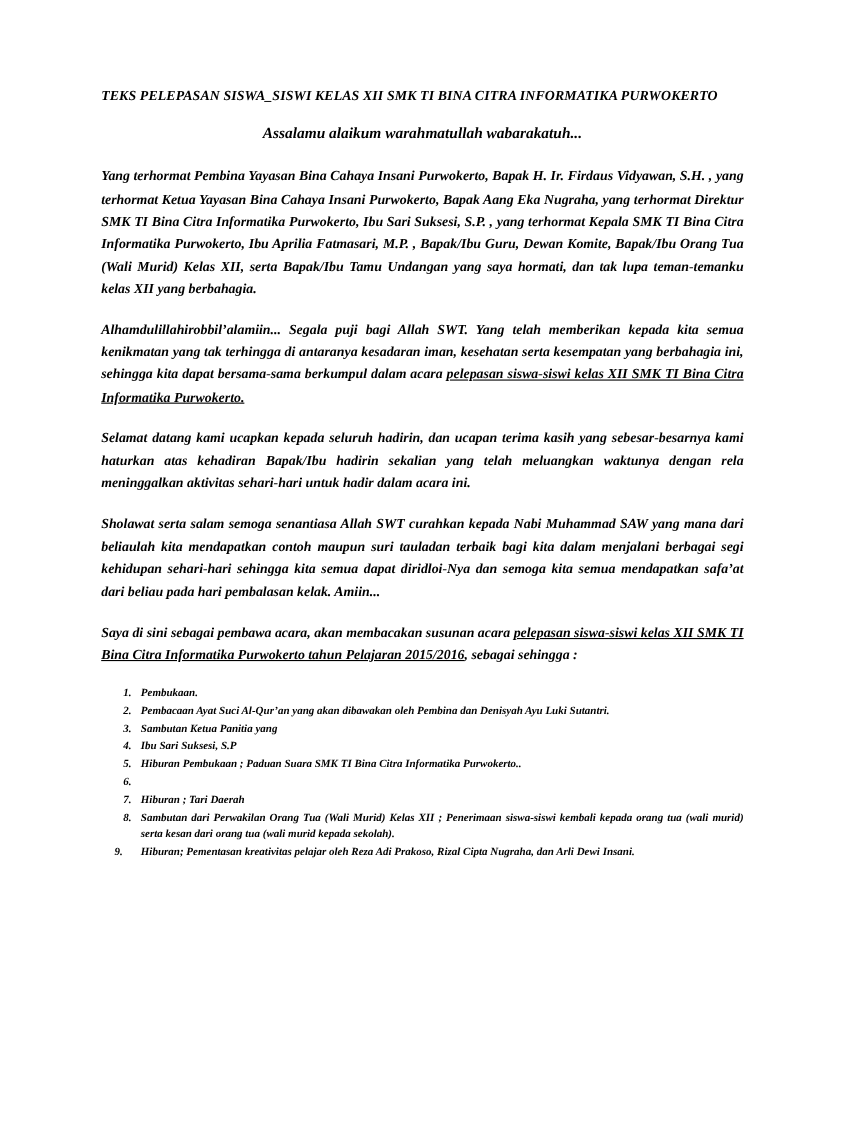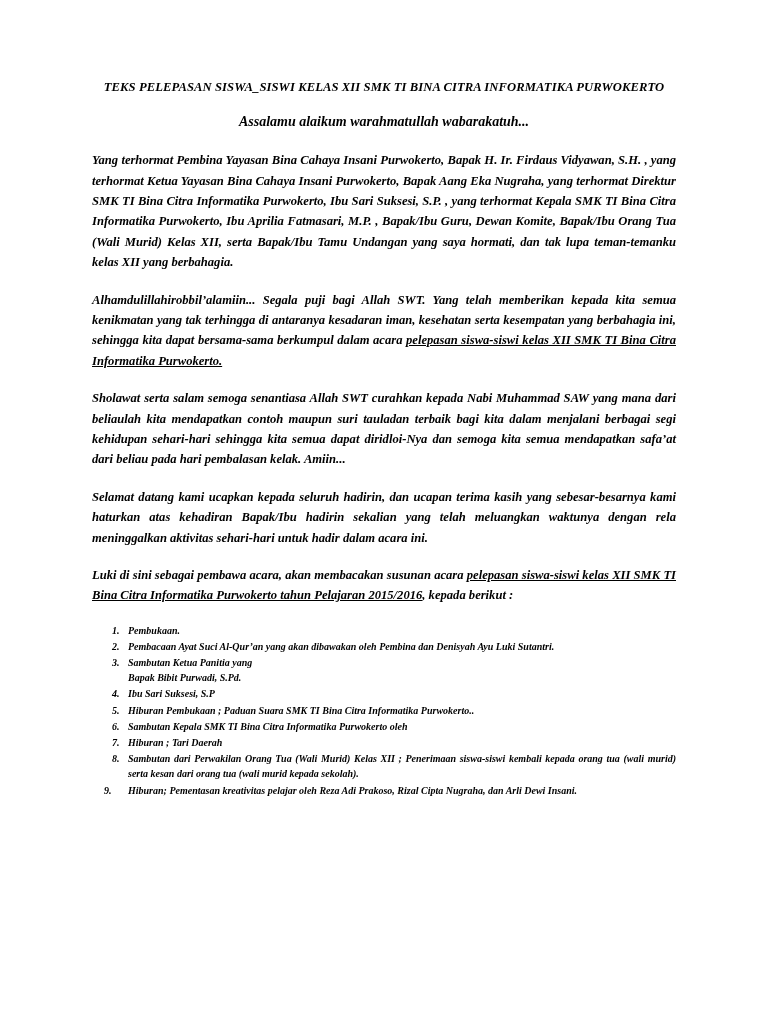--- a/index.html
+++ b/index.html
@@ -19,21 +19,21 @@
     height: 1024px;
     box-sizing: border-box;
     padding: 78px 92px 40px 92px;
     position: relative;
   }
   .doc-title {
     font-style: italic;
     font-weight: bold;
     font-size: 12.6px;
     line-height: 1.45;
-    text-align: center;
+    text-align: left;
     margin: 0 0 18px 0;
     letter-spacing: 0.1px;
   }
   .greeting {
     font-style: italic;
     font-weight: bold;
     font-size: 14px;
     text-align: center;
     margin: 0 0 20px 0;
   }
@@ -75,31 +75,31 @@
 <div class="page">
 
   <h1 class="doc-title">TEKS PELEPASAN SISWA_SISWI KELAS XII SMK TI BINA CITRA INFORMATIKA PURWOKERTO</h1>
 
   <div class="greeting">Assalamu alaikum warahmatullah wabarakatuh...</div>
 
   <p class="body-par">Yang terhormat Pembina Yayasan Bina Cahaya Insani Purwokerto, Bapak H. Ir. Firdaus Vidyawan, S.H. , yang terhormat Ketua Yayasan Bina Cahaya Insani Purwokerto, Bapak Aang Eka Nugraha, yang terhormat Direktur SMK TI Bina Citra Informatika Purwokerto, Ibu Sari Suksesi, S.P. , yang terhormat Kepala SMK TI Bina Citra Informatika Purwokerto, Ibu Aprilia Fatmasari, M.P. , Bapak/Ibu Guru, Dewan Komite, Bapak/Ibu Orang Tua (Wali Murid) Kelas XII, serta Bapak/Ibu Tamu Undangan yang saya hormati, dan tak lupa teman-temanku kelas XII  yang berbahagia.</p>
 
   <p class="body-par"><span>Alhamdulillahirobbil’alamiin...  Segala puji bagi Allah SWT. Yang telah memberikan kepada kita semua kenikmatan yang tak terhingga di antaranya kesadaran iman, kesehatan serta kesempatan yang berbahagia ini, sehingga kita dapat bersama-sama berkumpul dalam acara </span><span class="u">pelepasan siswa-siswi kelas XII SMK TI Bina Citra Informatika Purwokerto.</span></p>
 
+  <p class="body-par">Selamat datang kami ucapkan kepada seluruh hadirin, dan ucapan terima kasih yang sebesar-besarnya kami haturkan atas kehadiran Bapak/Ibu hadirin sekalian yang telah meluangkan waktunya dengan rela meninggalkan aktivitas sehari-hari untuk hadir dalam acara ini.</p>
+
   <p class="body-par">Sholawat serta salam semoga senantiasa Allah SWT curahkan kepada Nabi Muhammad SAW yang mana dari beliaulah kita mendapatkan contoh maupun suri tauladan terbaik bagi kita dalam menjalani berbagai segi kehidupan sehari-hari sehingga kita semua dapat diridloi-Nya dan semoga kita semua mendapatkan safa’at dari beliau pada hari pembalasan kelak. Amiin...</p>
 
-  <p class="body-par">Selamat datang kami ucapkan kepada seluruh hadirin, dan ucapan terima kasih yang sebesar-besarnya kami haturkan atas kehadiran Bapak/Ibu hadirin sekalian yang telah meluangkan waktunya dengan rela meninggalkan aktivitas sehari-hari untuk hadir dalam acara ini.</p>
-
-  <p class="body-par"><span>Luki di sini sebagai pembawa acara, akan membacakan susunan acara </span><span class="u">pelepasan siswa-siswi kelas XII SMK TI Bina Citra Informatika Purwokerto tahun Pelajaran 2015/2016</span><span>, kepada berikut :</span></p>
+  <p class="body-par"><span>Saya di sini sebagai pembawa acara, akan membacakan susunan acara </span><span class="u">pelepasan siswa-siswi kelas XII SMK TI Bina Citra Informatika Purwokerto tahun Pelajaran 2015/2016</span><span>, sebagai sehingga :</span></p>
 
   <ol class="agenda">
     <li><span>Pembukaan.</span></li>
     <li><span>Pembacaan Ayat Suci Al-Qur’an yang akan dibawakan oleh Pembina dan Denisyah Ayu Luki Sutantri.</span></li>
-    <li><span>Sambutan Ketua Panitia yang</span><span class="sub">Bapak Bibit Purwadi, S.Pd.</span></li>
+    <li><span>Sambutan Ketua Panitia yang</span></li>
     <li><span class="sub">Ibu Sari Suksesi, S.P</span></li>
     <li><span>Hiburan Pembukaan ; Paduan Suara SMK TI Bina Citra Informatika Purwokerto..</span></li>
-    <li><span>Sambutan Kepala SMK TI Bina Citra Informatika Purwokerto oleh</span></li>
+    <li></li>
     <li><span>Hiburan ; Tari Daerah</span></li>
     <li><span>Sambutan dari Perwakilan Orang Tua (Wali Murid) Kelas XII ; Penerimaan siswa-siswi kembali kepada orang tua (wali murid) serta kesan dari orang tua (wali murid kepada sekolah).</span></li>
     <li class="wide"><span>Hiburan; Pementasan kreativitas pelajar oleh Reza Adi Prakoso, Rizal Cipta Nugraha, dan Arli Dewi Insani.</span></li>
   </ol>
 
 </div>
 
 </body></html>

